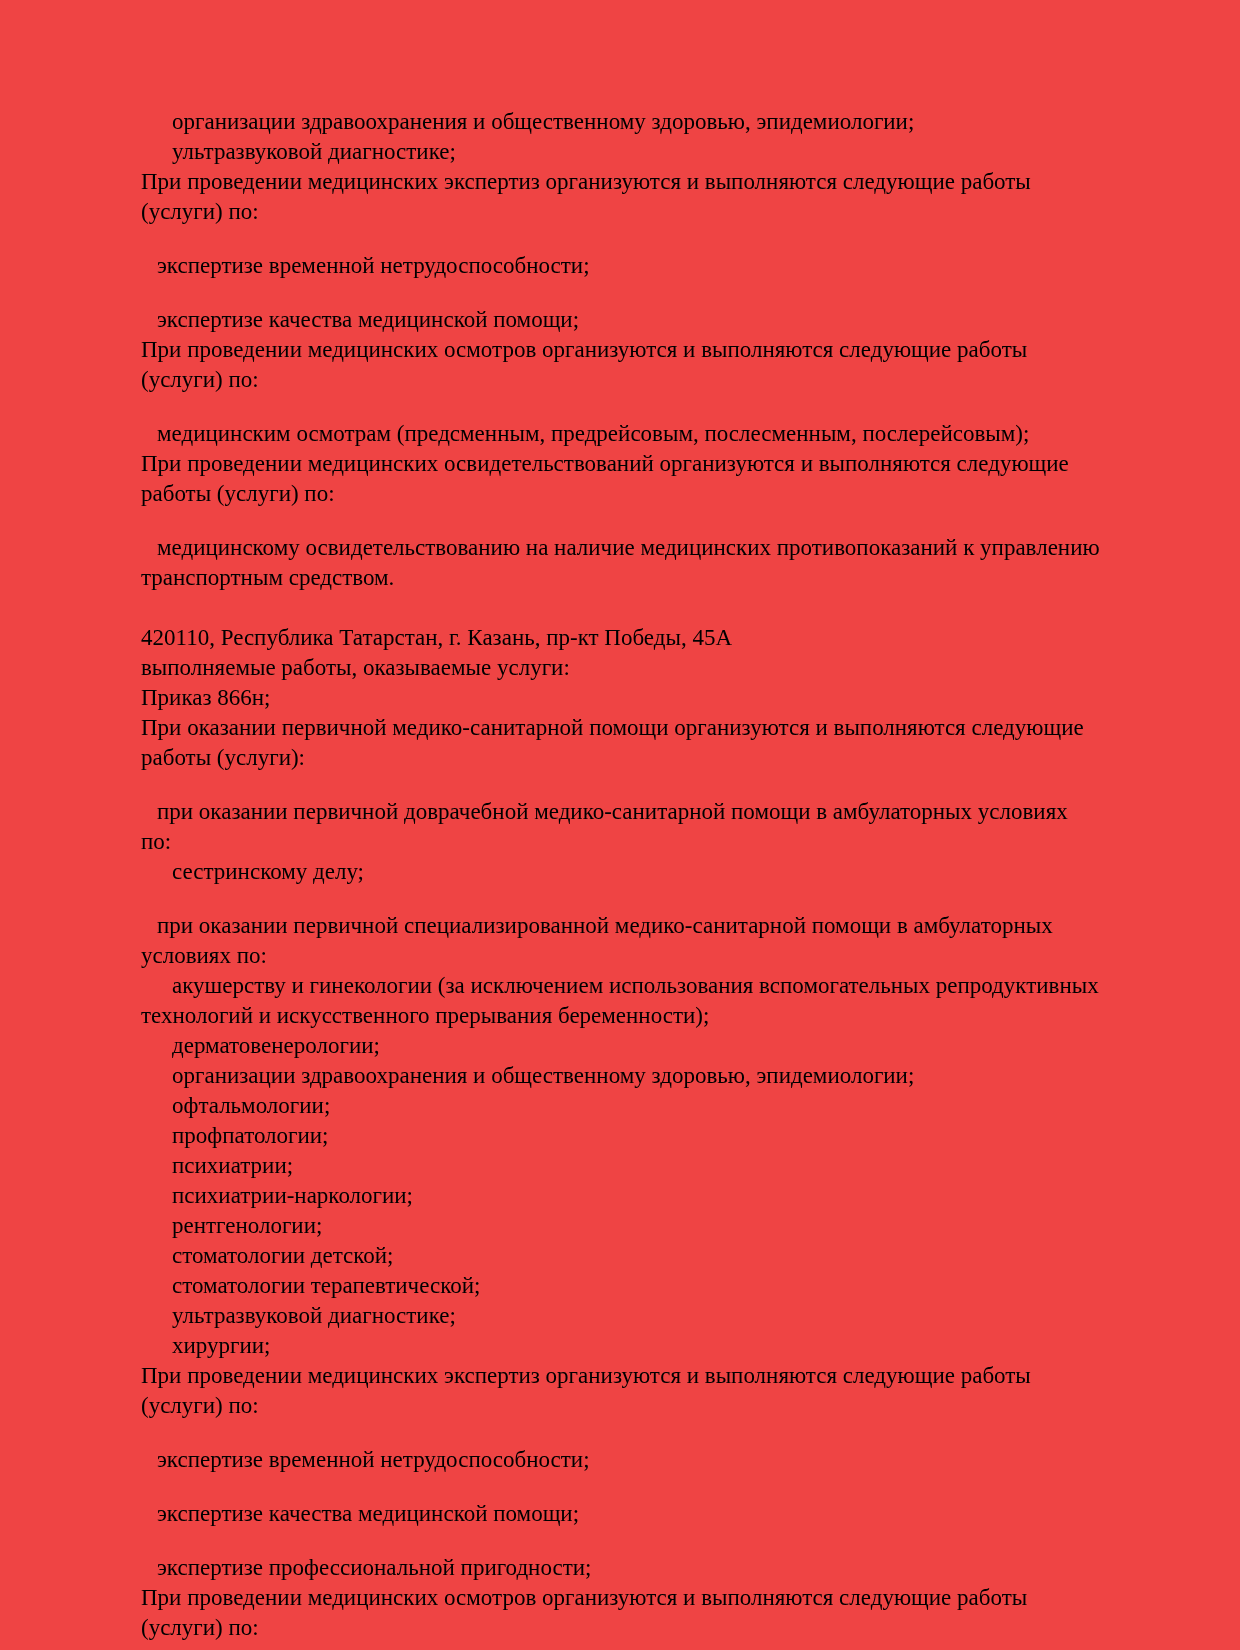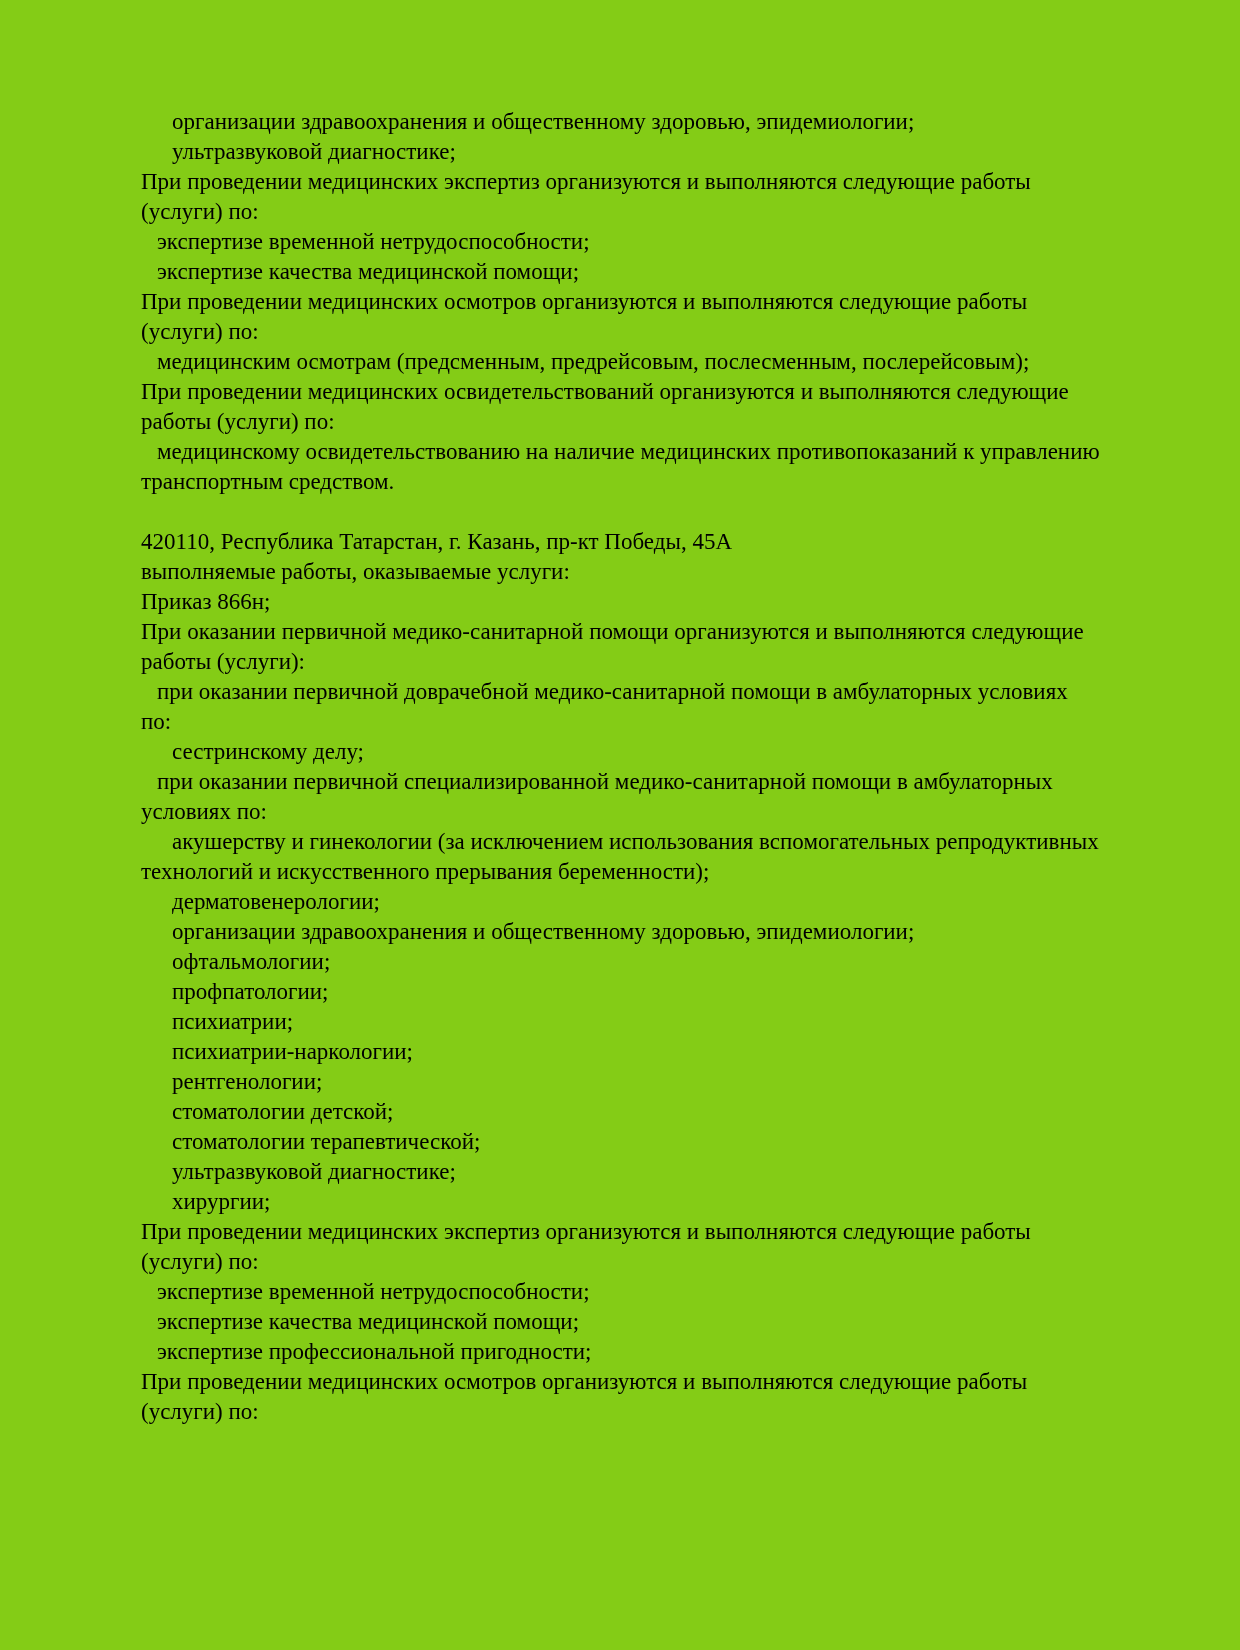--- a/index.html
+++ b/index.html
@@ -9,38 +9,38 @@
   body {
     width: 1240px;
     height: 1650px;
     background: #ffffff;
     font-family: "Liberation Serif", "DejaVu Serif", serif;
   }
   .page {
     position: relative;
     width: 1240px;
     height: 1650px;
-    background: #84cc16;
+    background: #ef4444;
     color: #000000;
     overflow: hidden;
   }
   .doc-body {
     position: absolute;
     left: 141px;
     top: 107px;
     width: 1060px;
     font-size: 23px;
     line-height: 30px;
     white-space: pre;
     color: #000000;
   }
   .line {
     height: 30px;
   }
-  .line.indent-1 { padding-left: 16px; }
+  .line.indent-1 { padding-left: 16px; margin-top: 24px; }
   .line.indent-2 { padding-left: 31px; }
 </style>
 </head>
 <body>
 
 <div class="page">
   <div class="doc-body"><div class="line indent-2">организации здравоохранения и общественному здоровью, эпидемиологии;</div><div class="line indent-2">ультразвуковой диагностике;</div><div class="line indent-0">При проведении медицинских экспертиз организуются и выполняются следующие работы</div><div class="line indent-0">(услуги) по:</div><div class="line indent-1">экспертизе временной нетрудоспособности;</div><div class="line indent-1">экспертизе качества медицинской помощи;</div><div class="line indent-0">При проведении медицинских осмотров организуются и выполняются следующие работы</div><div class="line indent-0">(услуги) по:</div><div class="line indent-1">медицинским осмотрам (предсменным, предрейсовым, послесменным, послерейсовым);</div><div class="line indent-0">При проведении медицинских освидетельствований организуются и выполняются следующие</div><div class="line indent-0">работы (услуги) по:</div><div class="line indent-1">медицинскому освидетельствованию на наличие медицинских противопоказаний к управлению</div><div class="line indent-0">транспортным средством.</div><div class="line indent-0">&nbsp;</div><div class="line indent-0">420110, Республика Татарстан, г. Казань, пр-кт Победы, 45А</div><div class="line indent-0">выполняемые работы, оказываемые услуги:</div><div class="line indent-0">Приказ 866н;</div><div class="line indent-0">При оказании первичной медико-санитарной помощи организуются и выполняются следующие</div><div class="line indent-0">работы (услуги):</div><div class="line indent-1">при оказании первичной доврачебной медико-санитарной помощи в амбулаторных условиях</div><div class="line indent-0">по:</div><div class="line indent-2">сестринскому делу;</div><div class="line indent-1">при оказании первичной специализированной медико-санитарной помощи в амбулаторных</div><div class="line indent-0">условиях по:</div><div class="line indent-2">акушерству и гинекологии (за исключением использования вспомогательных репродуктивных</div><div class="line indent-0">технологий и искусственного прерывания беременности);</div><div class="line indent-2">дерматовенерологии;</div><div class="line indent-2">организации здравоохранения и общественному здоровью, эпидемиологии;</div><div class="line indent-2">офтальмологии;</div><div class="line indent-2">профпатологии;</div><div class="line indent-2">психиатрии;</div><div class="line indent-2">психиатрии-наркологии;</div><div class="line indent-2">рентгенологии;</div><div class="line indent-2">стоматологии детской;</div><div class="line indent-2">стоматологии терапевтической;</div><div class="line indent-2">ультразвуковой диагностике;</div><div class="line indent-2">хирургии;</div><div class="line indent-0">При проведении медицинских экспертиз организуются и выполняются следующие работы</div><div class="line indent-0">(услуги) по:</div><div class="line indent-1">экспертизе временной нетрудоспособности;</div><div class="line indent-1">экспертизе качества медицинской помощи;</div><div class="line indent-1">экспертизе профессиональной пригодности;</div><div class="line indent-0">При проведении медицинских осмотров организуются и выполняются следующие работы</div><div class="line indent-0">(услуги) по:</div></div>
 </div>
 
 </body></html>

